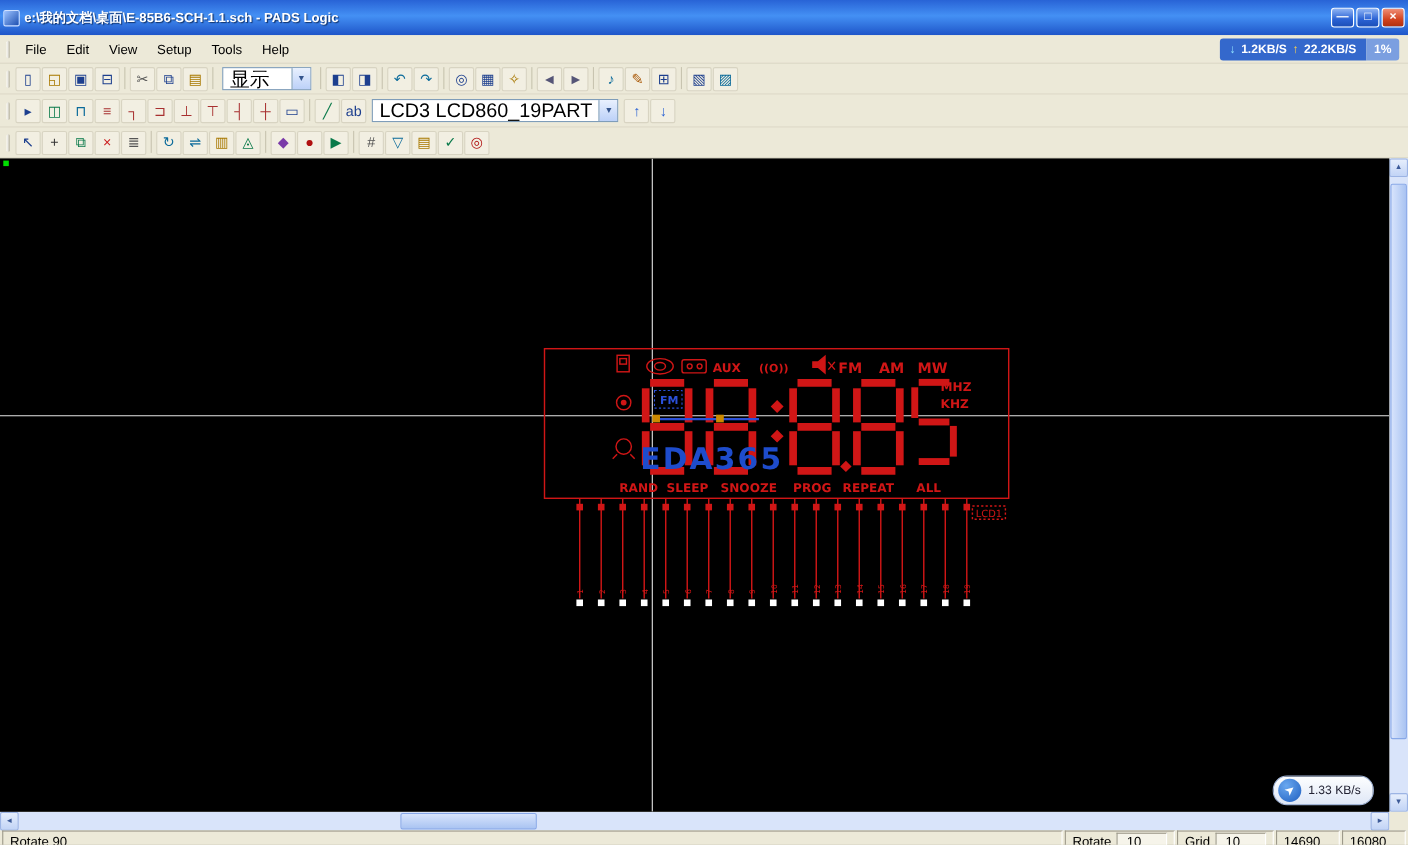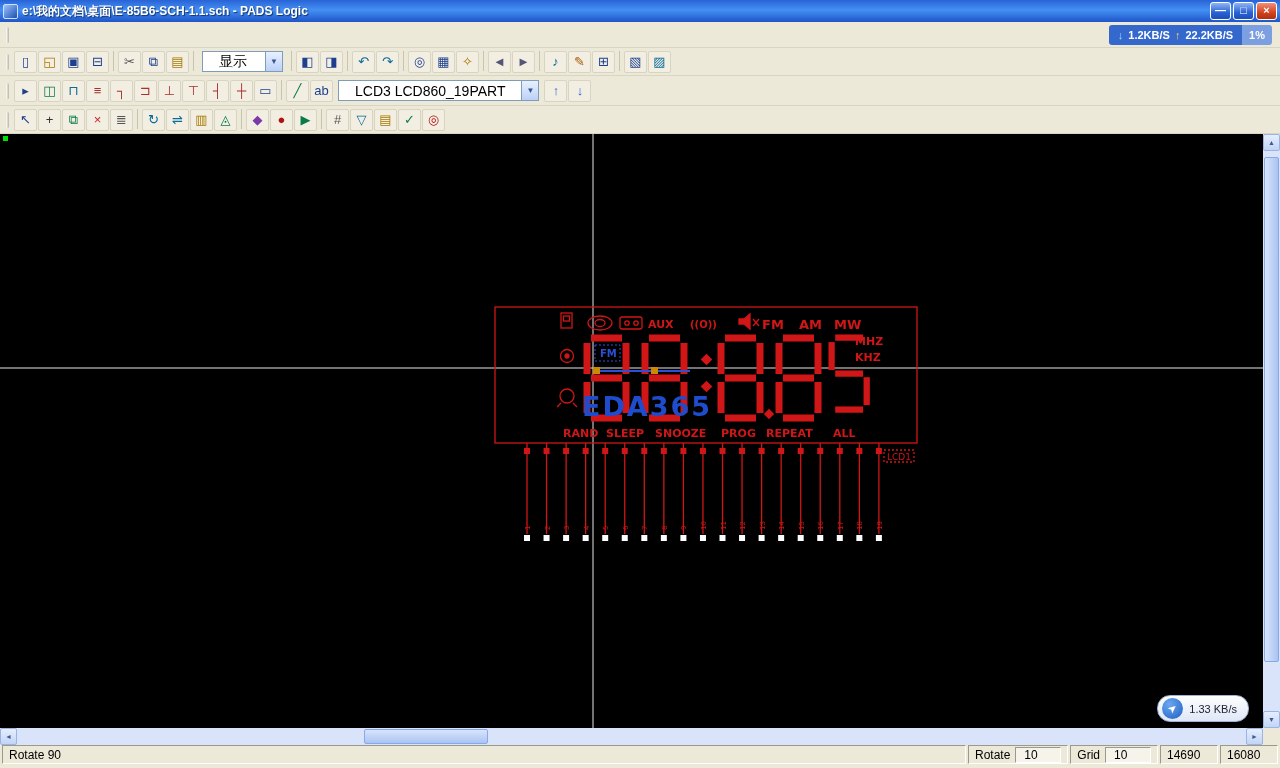--- a/index.html
+++ b/index.html
@@ -1,20 +1,20 @@
 <!DOCTYPE html>
 <html><head>
 <meta charset="utf-8">
 <style>
   *{box-sizing:border-box;margin:0;padding:0}
   html,body{width:1280px;height:768px;overflow:hidden}
   body{font-family:"Liberation Sans","DejaVu Sans",sans-serif;background:#ece9d8;font-size:12px}
 
   
-  .titlebar{height:22px;display:flex;align-items:center;gap:4px;padding:0 3px;
+  .titlebar{height:32px;display:flex;align-items:center;gap:4px;padding:0 3px;
     background:linear-gradient(180deg,#2863d6 0%,#4490f4 45%,#1e55c8 100%)}
   .app-icon{width:15px;height:15px;border-radius:2px;border:1px solid #cfe0ff;
     background:linear-gradient(135deg,#9cc2ff,#1d4fb0)}
   .title{flex:1;color:#fff;font-weight:bold;font-size:12px;text-shadow:1px 1px 1px #11336b;
     white-space:nowrap;overflow:hidden}
   .winbtns{display:flex;gap:2px}
   .wbtn{width:21px;height:18px;border-radius:3px;border:1px solid #fff;color:#fff;font-size:11px;
     line-height:15px;text-align:center;font-weight:bold;
     background:linear-gradient(180deg,#8fb4f4,#2a62d4 60%,#1c4fb8)}
   .wbtn.close{background:linear-gradient(180deg,#f09078,#d2431f 60%,#b03010)}
@@ -34,21 +34,21 @@
 
   
   .toolbar{display:flex;align-items:center;background:#ece9d8;border-bottom:1px solid #d9d5c3;
     padding:0 2px;gap:1px}
   .t1{height:28px}.t2{height:30px}.t3{height:28px}
   .tbtn{width:23px;height:22px;display:flex;align-items:center;justify-content:center;
     font-size:13px;color:#1d3f8e;border:1px solid #d8d4c2;border-radius:2px;background:#f2efe2}
   .tsep{width:1px;height:20px;background:#c8c4b0;margin:0 3px}
   .dropdown{display:flex;align-items:center;height:21px;background:#fff;
     border:1px solid #7f9db9;margin:0 4px}
-  .dd-value{padding:0 16px;font-size:14px;white-space:nowrap}
+  .dd-value{padding:0 6px;font-size:18px;white-space:nowrap}
   .dd-display .dd-value{min-width:62px}
   .dd-combo .dd-value{min-width:128px}
   .dd-arrow{width:17px;height:19px;border-left:1px solid #7f9db9;font-size:8px;color:#35558d;
     display:flex;align-items:center;justify-content:center;
     background:linear-gradient(180deg,#e8f0fe,#bcd1f8)}
 
   
   .main{display:flex;height:594px}
   .canvas{position:relative;width:1263px;height:594px;background:#000;overflow:hidden}
   #schematic{position:absolute;left:0;top:0}
@@ -95,20 +95,28 @@
   <span class="title">e:\我的文档\桌面\E-85B6-SCH-1.1.sch - PADS Logic</span>
   <div class="winbtns">
     <span class="wbtn">—</span>
     <span class="wbtn">□</span>
     <span class="wbtn close">×</span>
   </div>
 </div>
 
 <div class="menubar">
   <span class="grip"></span>
+  <div id="menu-items" style="display:flex">
+      <span class="menu-item">File</span>
+      <span class="menu-item">Edit</span>
+      <span class="menu-item">View</span>
+      <span class="menu-item">Setup</span>
+      <span class="menu-item">Tools</span>
+      <span class="menu-item">Help</span>
+    </div>
   <div class="net">
     <span class="net-main">
       <span class="down">↓</span>
       <span>1.2KB/S</span>
       <span class="up">↑</span>
       <span>22.2KB/S</span>
     </span>
     <span class="net-pct">1%</span>
   </div>
 </div>

